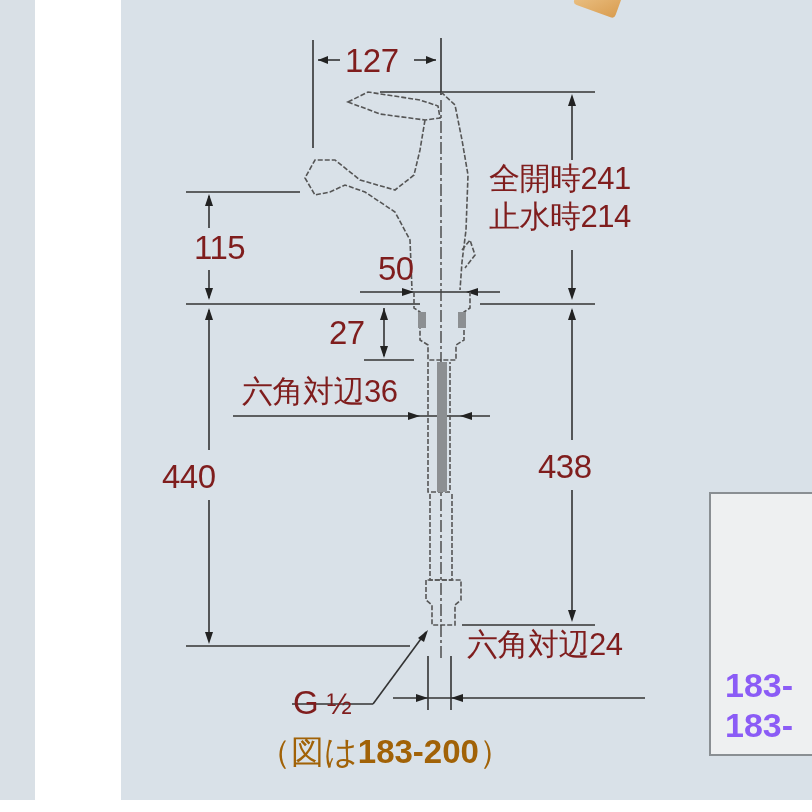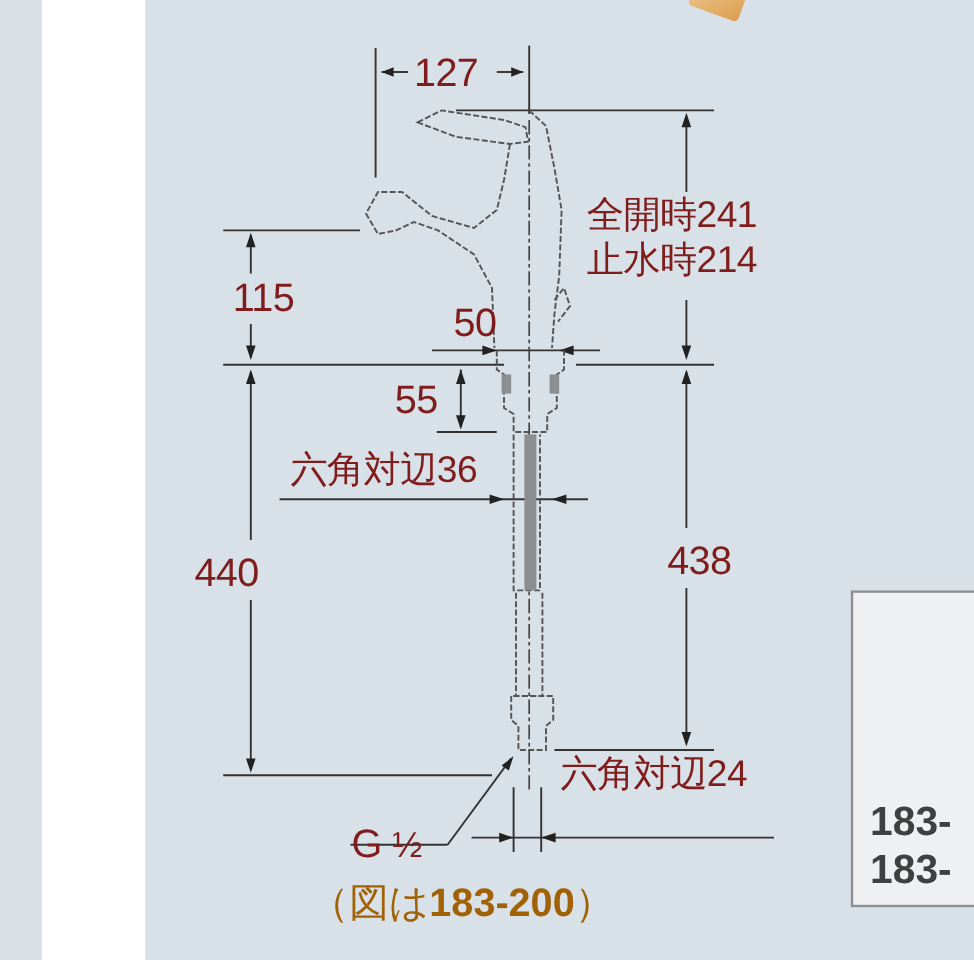--- a/index.html
+++ b/index.html
@@ -7,21 +7,21 @@
   .strip-left { position:absolute; left:0; top:0; width:35px; height:800px; background:#d9e0e6; }
   .gap-white { position:absolute; left:35px; top:0; width:86px; height:812px; background:#ffffff; }
   .panel { position:absolute; left:121px; top:0; width:691px; height:800px; background:#d9e1e8; }
   .bottom-white { position:absolute; left:0; top:800px; width:812px; height:12px; background:#ffffff; }
   svg.drawing { position:absolute; left:0; top:0; }
   .dim { position:absolute; color:#7f1d1d; font-size:33px; line-height:1; letter-spacing:-0.5px; white-space:nowrap; }
   .dim.jp { font-size:31px; }
   .caption { position:absolute; left:258px; top:730px; font-size:33px; color:#a16207; white-space:nowrap; }
   .caption b { font-weight:bold; }
   .model-box { position:absolute; left:709px; top:492px; width:110px; height:264px; background:#eef0f1; border:2px solid #8a8f93; box-sizing:border-box; }
-  .model-line { position:absolute; left:14px; font-size:34px; font-weight:bold; color:#404040; white-space:nowrap; }
+  .model-line { position:absolute; left:14px; font-size:34px; font-weight:bold; color:#8b5cf6; white-space:nowrap; }
   .photo-corner { position:absolute; left:576px; top:-14px; width:44px; height:26px; background:linear-gradient(135deg,#f2c98a,#d9953f); border-radius:4px; transform:rotate(20deg); opacity:0.9; }
 </style>
 </head>
 <body>
 
 <div class="strip-left"></div>
 <div class="gap-white"></div>
 <div class="panel"></div>
 <div class="photo-corner"></div>
 
@@ -110,24 +110,24 @@
     <rect x="458" y="312" width="8" height="16"></rect>
     <rect x="437" y="362" width="10" height="130"></rect>
   </g>
 </svg>
 
 <div class="dim" style="left:345px;top:44px;">127</div>
 <div class="dim jp" style="left:489px;top:163px;">全開時241</div>
 <div class="dim jp" style="left:489px;top:201px;text-align:center;">止水時214</div>
 <div class="dim" style="left:194px;top:231px;">115</div>
 <div class="dim" style="left:358px;top:252px;margin-left:20px;">50</div>
-<div class="dim" style="left:329px;top:316px;">55</div>
+<div class="dim" style="left:329px;top:316px;">27</div>
 <div class="dim jp" style="left:242px;top:376px;">六角対辺36</div>
 <div class="dim" style="left:162px;top:460px;">440</div>
-<div class="dim" style="left:538px;top:450px;margin-left:18px;">438</div>
+<div class="dim" style="left:538px;top:450px;">438</div>
 <div class="dim" style="left:293px;top:686px;">
   <span>G</span>
   <span style="font-size:30px;">½</span>
 </div>
 <div class="dim jp" style="left:467px;top:629px;">六角対辺24</div>
 
 <div class="caption">
   <span>（図は</span><b>183-200</b><span>）</span>
 </div>
 

